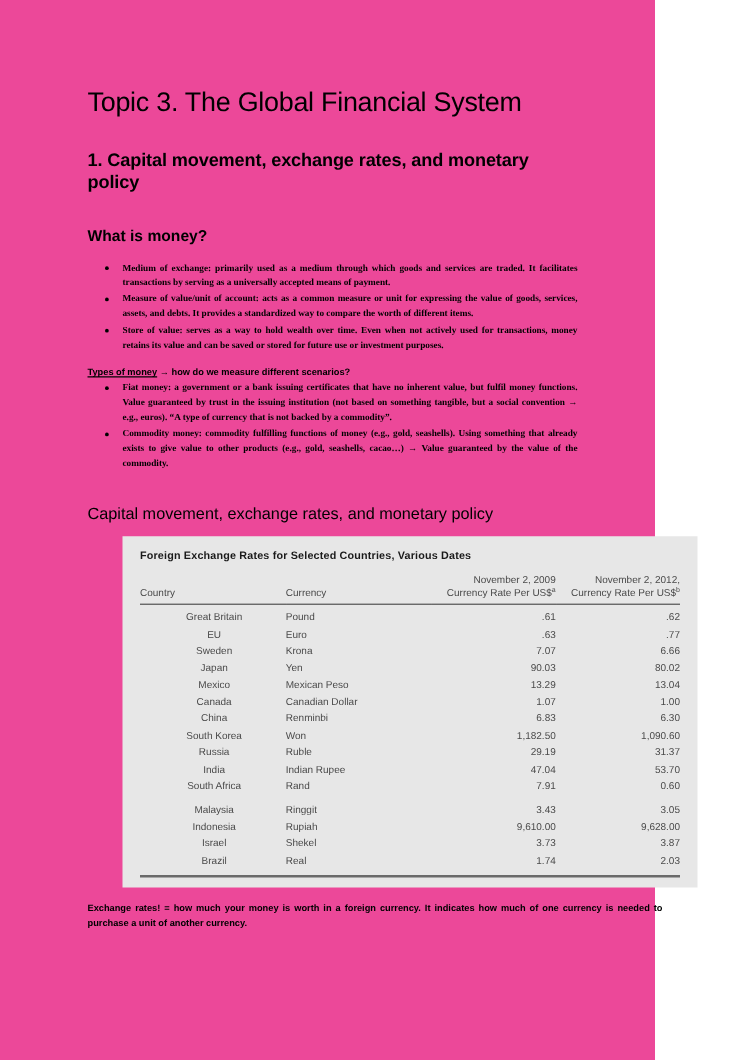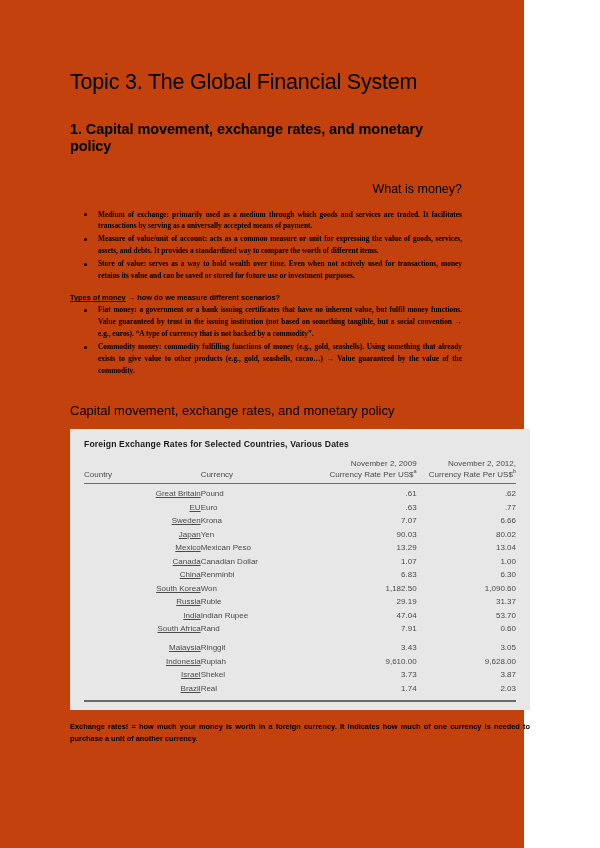--- a/index.html
+++ b/index.html
@@ -11,21 +11,21 @@
     width: 600px;
     height: 848px;
     font-family: "Liberation Sans", sans-serif;
     color: #000000;
     overflow: hidden;
   }
   .page {
     position: relative;
     width: 524px;
     height: 848px;
-    background: #c2410c;
+    background: #ec4899;
     box-sizing: border-box;
     padding: 70px 62px 0 70px;
   }
 
   
   .doc-title {
     font-size: 21.5px;
     font-weight: 400;
     letter-spacing: -0.2px;
     margin: 0 0 26px 0;
@@ -33,24 +33,23 @@
   }
   .h-section {
     font-size: 14.5px;
     font-weight: 700;
     margin: 0 0 26px 0;
     line-height: 1.2;
     letter-spacing: -0.1px;
   }
   .h-sub {
     font-size: 12.5px;
-    font-weight: 400;
+    font-weight: 700;
     margin: 0 0 12px 0;
     line-height: 1.2;
-    text-align: right;
   }
   .h-sub2 {
     font-size: 13px;
     font-weight: 400;
     margin: 26px 0 10px 0;
     line-height: 1.2;
   }
   .lead-line {
     font-size: 7.4px;
     font-weight: 700;
@@ -87,20 +86,21 @@
     border-radius: 50%;
   }
 
   
   .fx-table-wrap {
     background: #e7e7e7;
     padding: 10px 14px 8px 14px;
     margin-top: 4px;
     box-sizing: border-box;
     width: 460px;
+    margin-left: 28px;
   }
   .fx-title {
     font-size: 8.6px;
     font-weight: 700;
     letter-spacing: 0.15px;
     color: #1a1a1a;
     margin: 0 0 9px 0;
   }
   table.fx {
     width: 100%;
@@ -123,21 +123,21 @@
     text-align: right;
   }
   table.fx thead tr.head-row th {
     border-bottom: 1.1px solid #6a6a6a;
   }
   table.fx tbody td {
     padding: 1.1px 0;
     line-height: 1.42;
     color: #4a4a4a;
   }
-  table.fx tbody td.c-country { text-align: right; width: 27%; padding-left: 2px; text-decoration: underline; }
+  table.fx tbody td.c-country { text-align: center; width: 27%; padding-left: 2px; }
   table.fx tbody td.c-currency { text-align: left; width: 27%; }
   table.fx tbody td.c-rate { text-align: right; width: 23%; }
   table.fx tbody tr.first-row td { padding-top: 4px; }
   table.fx tbody tr.group-break td { padding-top: 6.5px; }
   .fx-bottom-rule {
     height: 1.3px;
     background: #6a6a6a;
     margin-top: 5px;
   }
   .fx-note {

